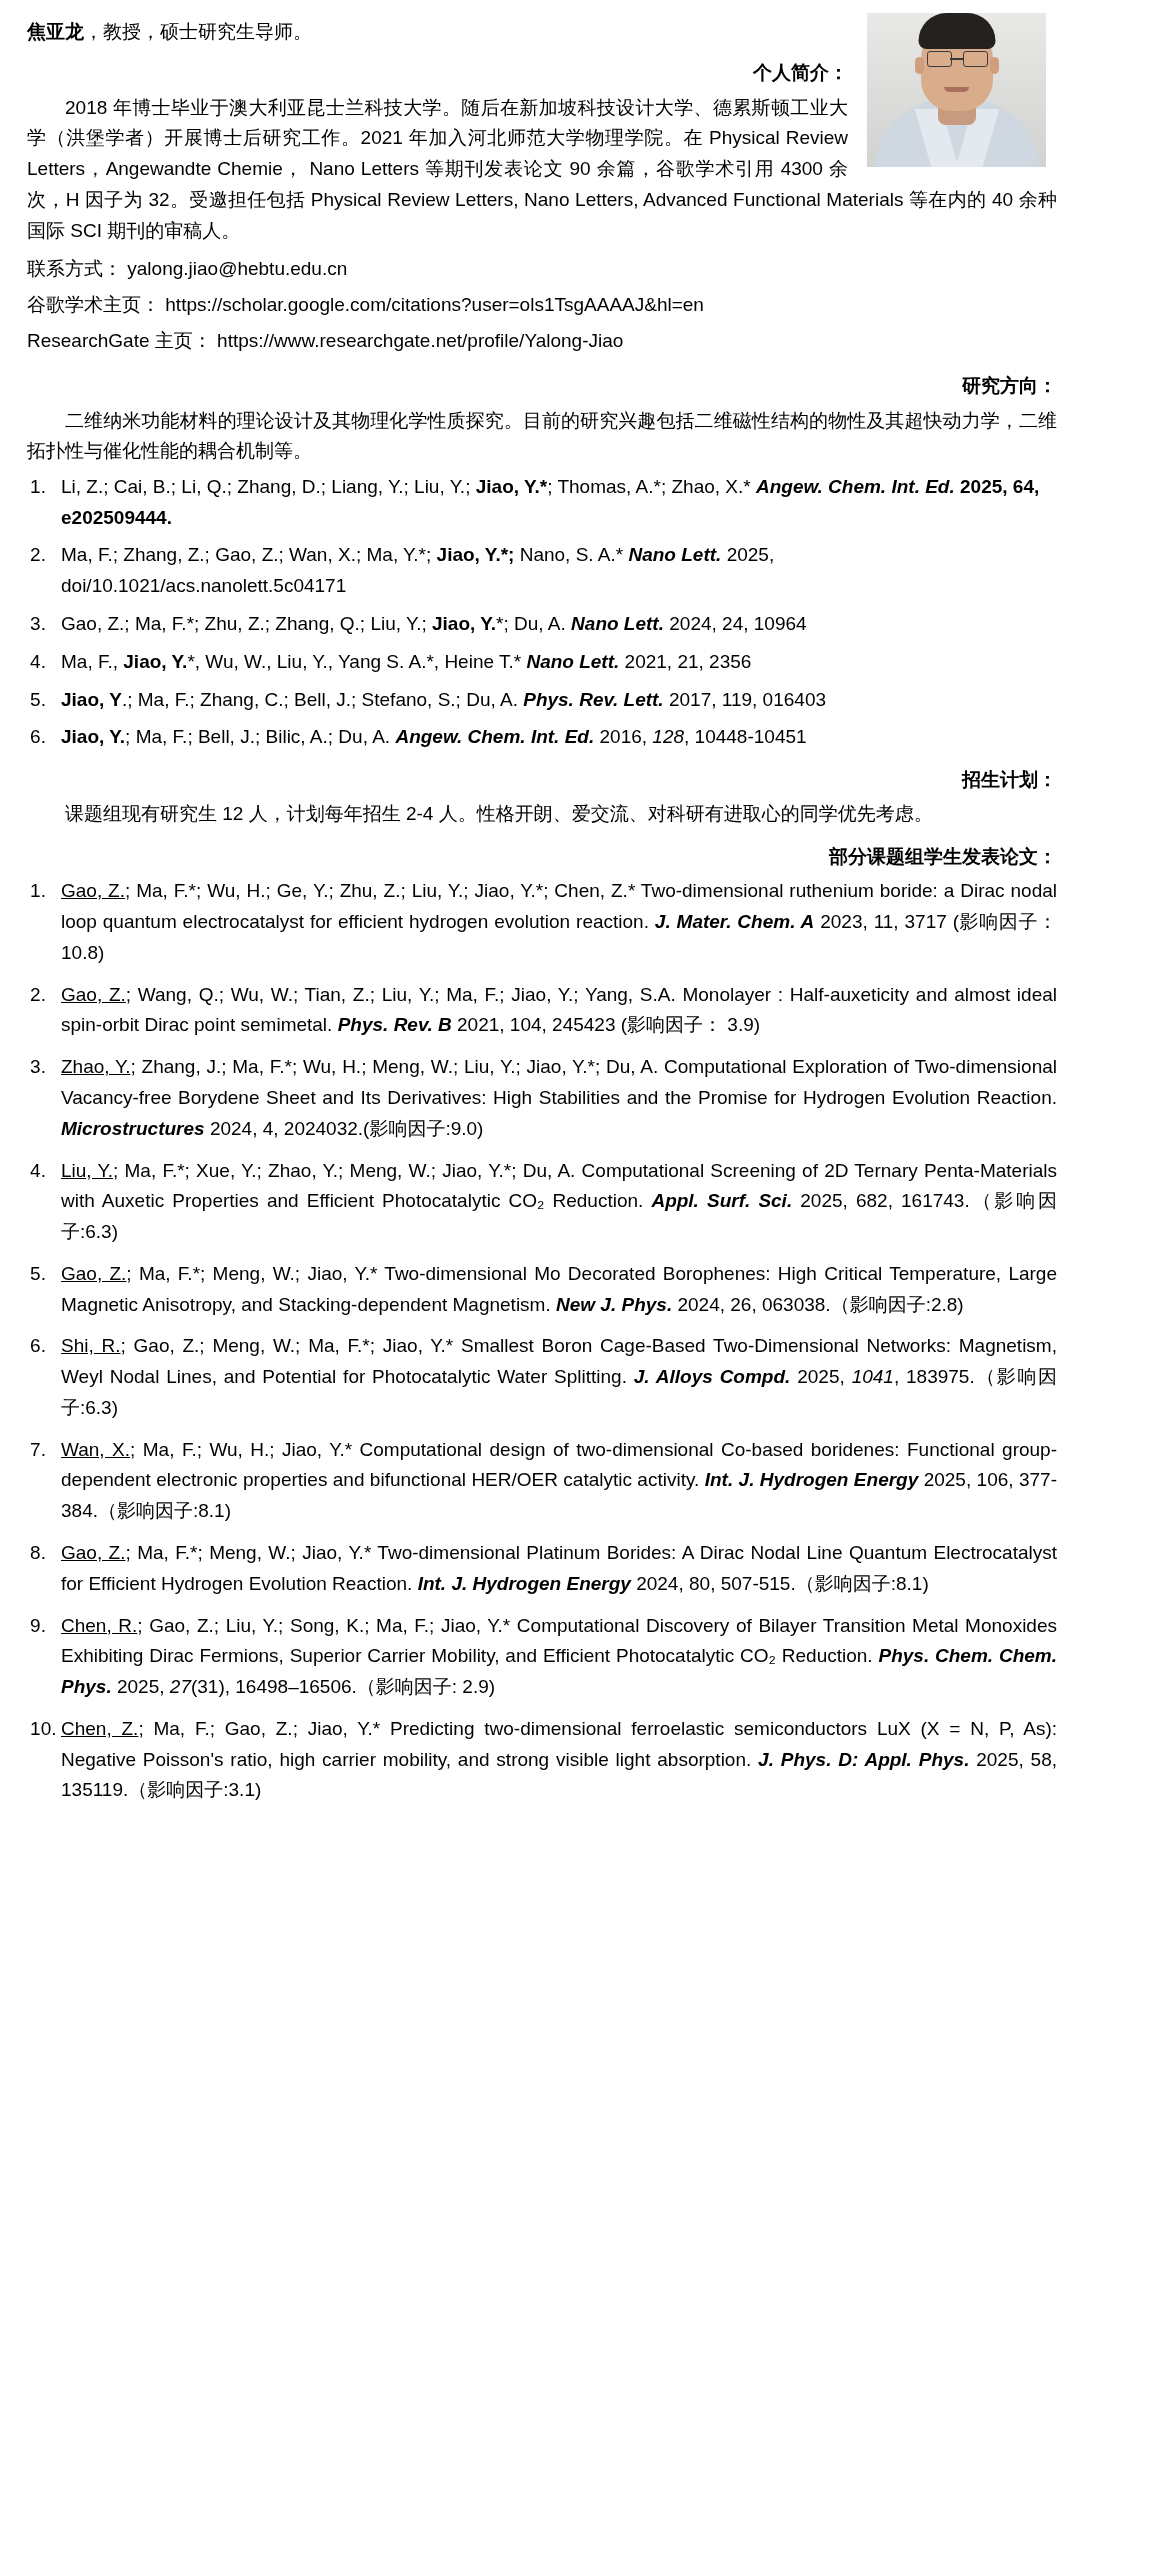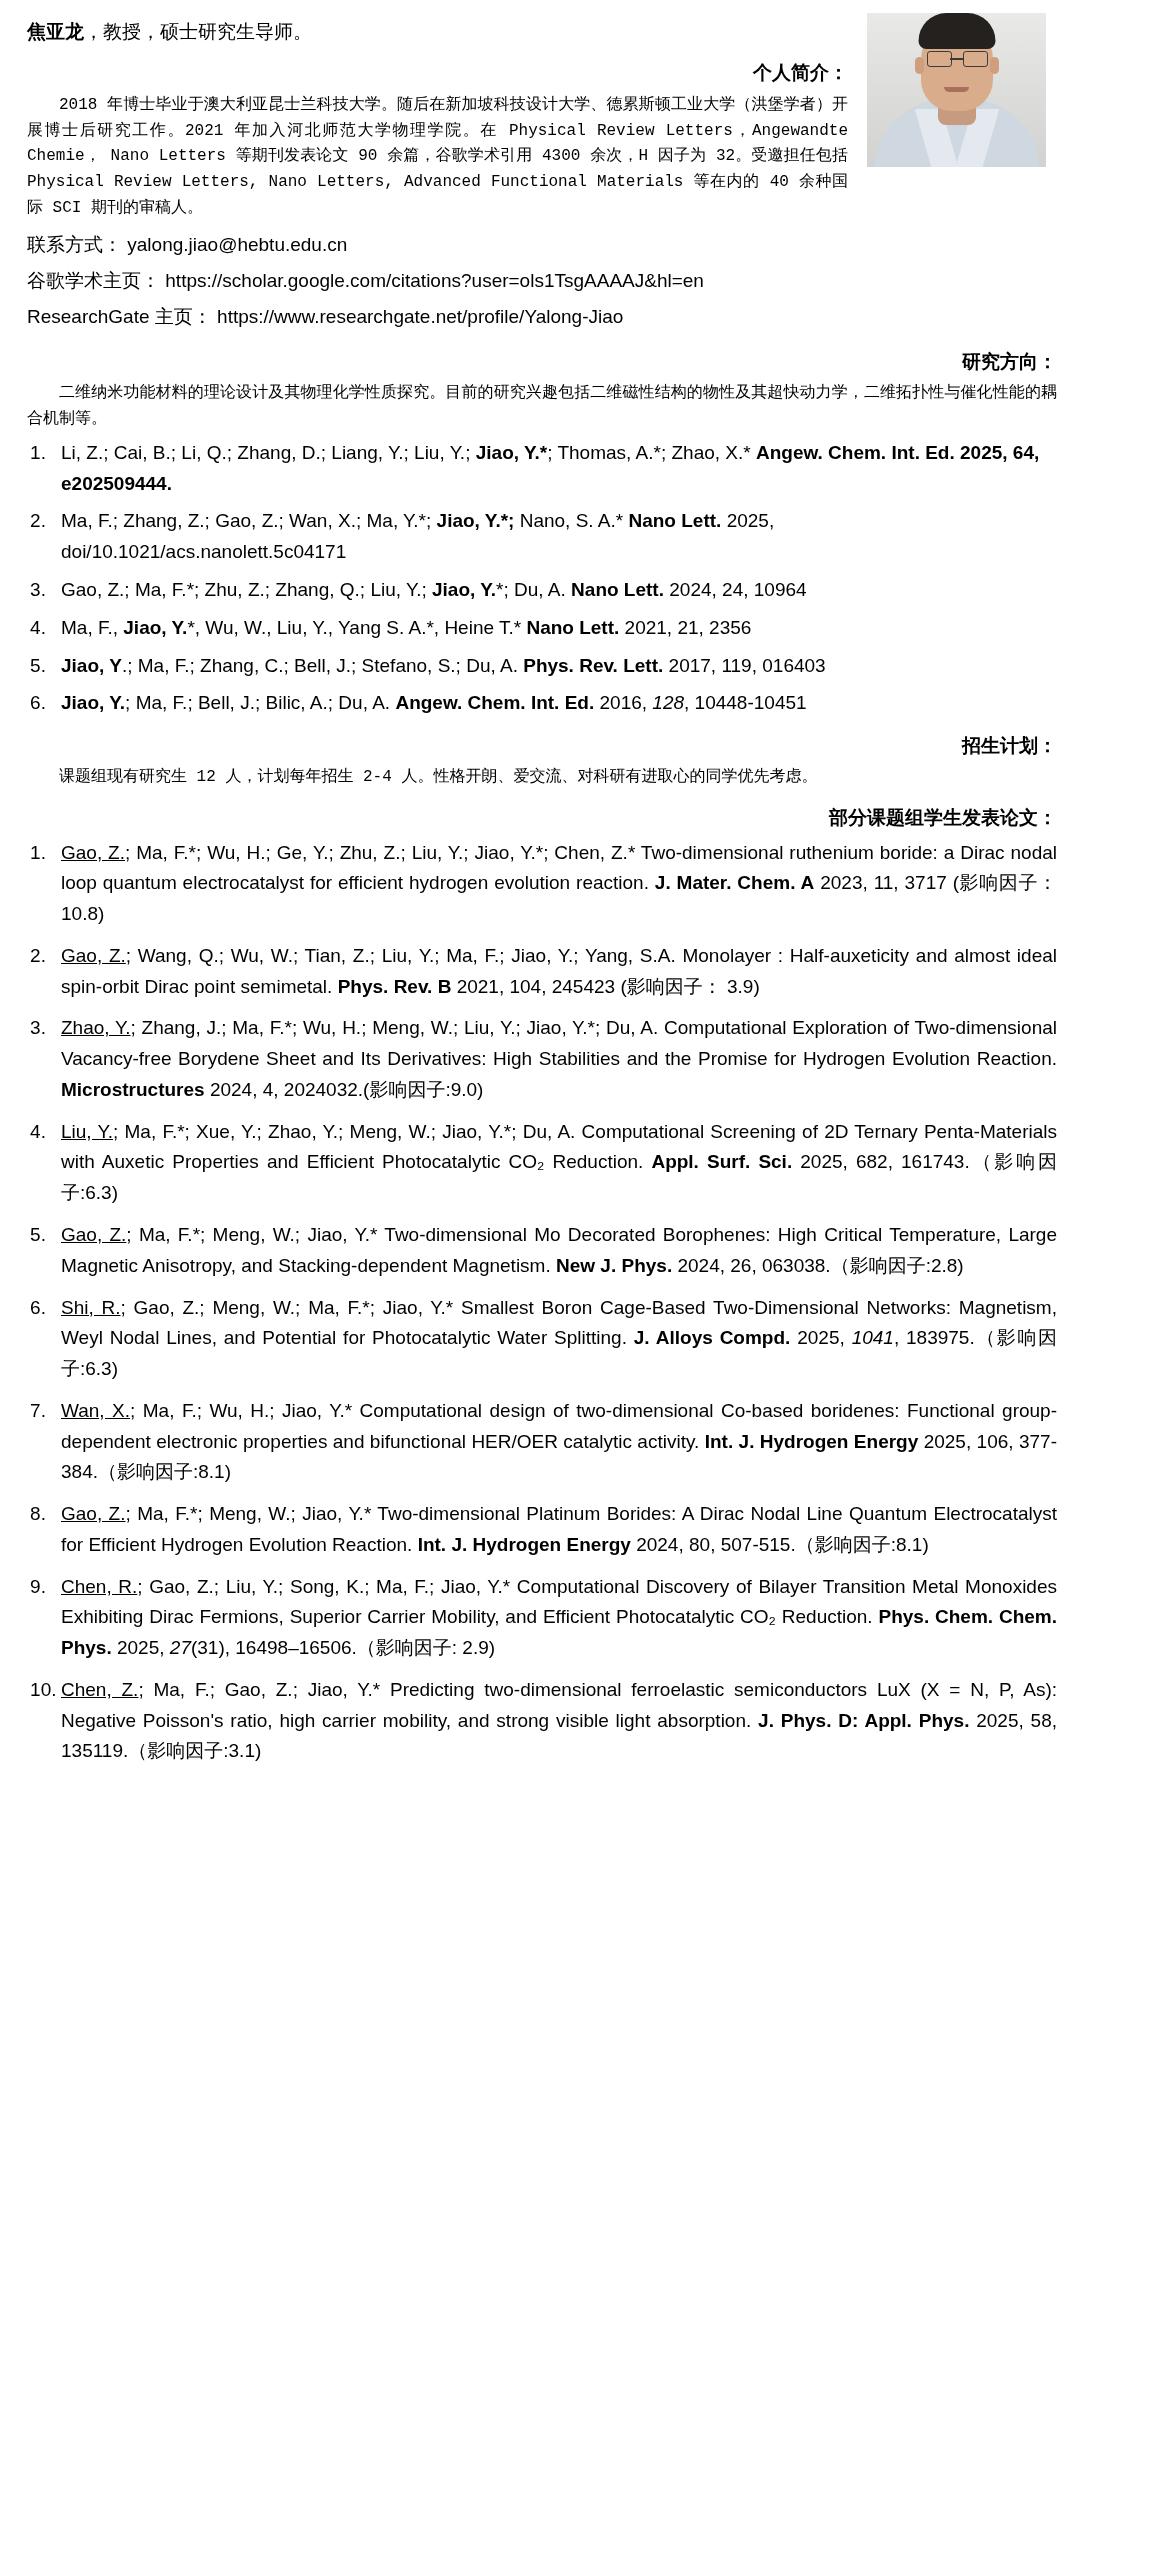--- a/index.html
+++ b/index.html
@@ -142,25 +142,24 @@
     border-radius: 0 0 12.5px 12.5px;
   }
   
   .sec-title {
     font-size: 19px;
     font-weight: bold;
     margin: 14px 0 6.3px 0;
     text-align: right;
   }
   p.para {
-    font-size: 16px;
+    font-size: 19px;
     line-height: 1.62;
     margin: 0 0 4.7px 0;
     text-align: justify;
-    font-family: Liberation Mono, monospace;
   }
   p.indent { text-indent: 2em; }
   .contact-line {
     font-size: 19px;
     line-height: 1.9;
     margin: 0;
     clear: none;
   }
   .clearer { clear: both; height: 0; }
   
@@ -184,21 +183,21 @@
     left: 3.1px;
     top: 0;
     width: 27px;
     text-align: left;
     font-size: 19px;
   }
   ol.reflist.justify > li { text-align: justify; }
   ol.reflist.tight > li { margin-bottom: 7px; }
   .u { text-decoration: underline; }
   .i { font-style: italic; }
-  .bi { font-weight: bold; }
+  .bi { font-weight: bold; font-style: italic; }
 </style>
 </head>
 <body>
 
 <div class="page">
 
   <div class="photo-wrap">
     <div class="photo-bg"></div>
     <div class="p-shoulders"></div>
     <div class="p-shirt-collar-l"></div>

